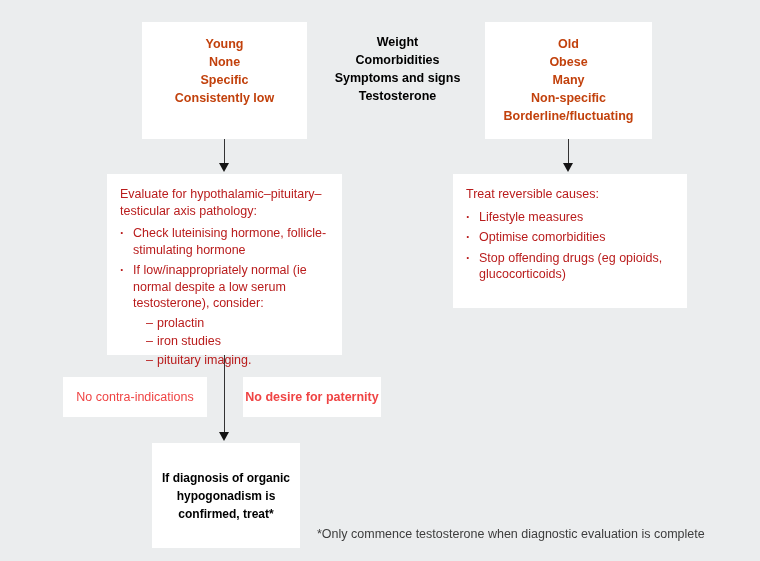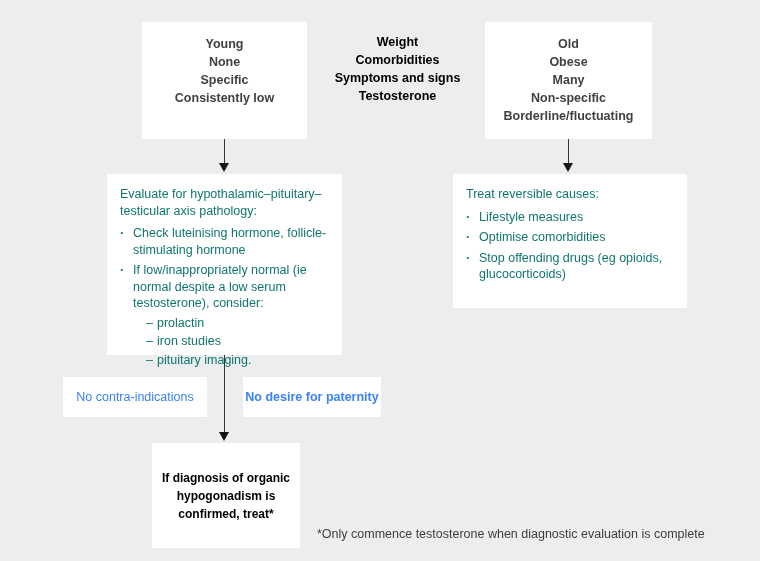--- a/index.html
+++ b/index.html
@@ -15,21 +15,21 @@
     background:#ffffff;
     box-sizing:border-box;
   }
   
   .top-box{
     text-align:center;
     padding-top:13px;
     font-weight:bold;
     font-size:12.5px;
     line-height:18px;
-    color:#404040;
+    color:#c2410c;
   }
   .box-top-left{left:142px;top:22px;width:165px;height:117px;}
   .box-top-right{left:485px;top:22px;width:167px;height:117px;}
   .mid-labels{
     position:absolute;left:325px;top:33px;width:145px;
     text-align:center;font-weight:bold;font-size:12.5px;line-height:18px;color:#000;
   }
   
   .arrow{position:absolute;width:10px;}
   .arrow .shaft{position:absolute;left:4.5px;top:0;width:1.2px;background:#333;}
@@ -43,35 +43,35 @@
   .arrow-tl .shaft{height:24px;}
   .arrow-tl .head{top:24px;}
   .arrow-tr{left:563px;top:139px;height:33px;}
   .arrow-tr .shaft{height:24px;}
   .arrow-tr .head{top:24px;}
   .arrow-mid{left:219px;top:355px;height:86px;}
   .arrow-mid .shaft{height:77px;}
   .arrow-mid .head{top:77px;}
   
   .detail{
-    font-size:12.5px;line-height:16.5px;color:#0f766e;
+    font-size:12.5px;line-height:16.5px;color:#b91c1c;
     padding:12px 8px 0 13px;
   }
   .box-eval{left:107px;top:174px;width:235px;height:181px;}
   .box-treat{left:453px;top:174px;width:234px;height:134px;}
   .intro{margin-bottom:6px;}
   .li{display:flex;margin-bottom:4px;}
   .li .m{flex:none;width:13px;font-weight:bold;}
   .li.sub{margin:2px 0 2px 13px;}
   .li.sub .m{width:11px;font-weight:normal;}
   .sublist{margin-top:3px;}
   
   .cond{
     display:flex;align-items:center;justify-content:center;
-    font-size:12.5px;color:#3b82f6;
+    font-size:12.5px;color:#ef4444;
   }
   .box-cond-left{left:63px;top:377px;width:144px;height:40px;}
   .box-cond-right{left:243px;top:377px;width:138px;height:40px;font-weight:bold;}
   
   .box-outcome{
     left:152px;top:443px;width:148px;height:105px;
     display:flex;align-items:center;justify-content:flex-start;
     text-align:center;
     font-weight:bold;font-size:12px;line-height:18px;color:#000;
     padding:0 3px;

